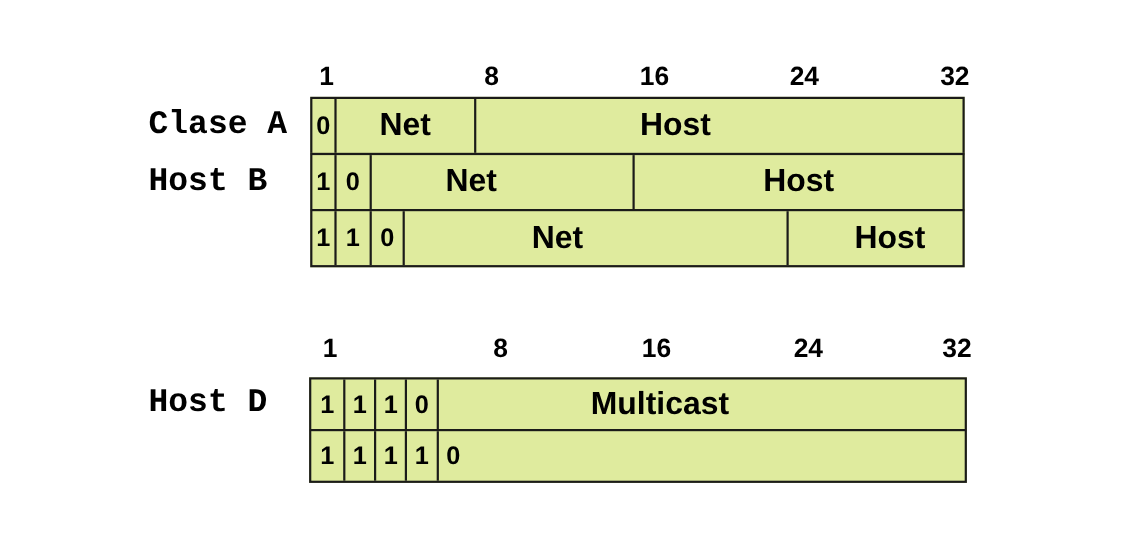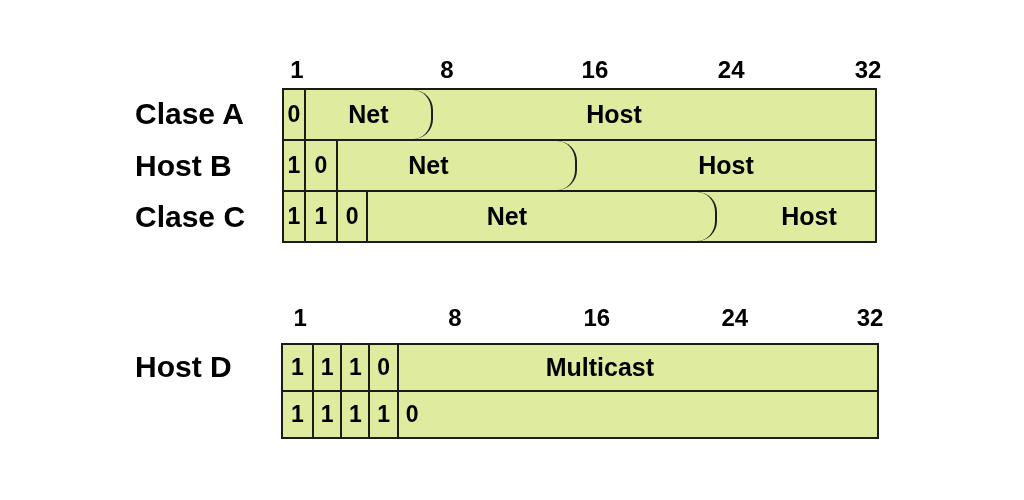--- a/index.html
+++ b/index.html
@@ -19,20 +19,21 @@
   }
   .diagram { position: relative; width: 1024px; height: 500px; }
 
   .row-label {
     position: absolute;
     left: 135px;
     width: 130px;
     font-size: 30px;
     line-height: 34px;
     white-space: nowrap;
+    font-family: Liberation Mono, monospace;
   }
 
   .ruler { position: absolute; height: 28px; }
   .ruler .num {
     position: absolute;
     top: 0;
     transform: translateX(-50%);
     font-size: 24px;
     line-height: 28px;
   }
@@ -46,30 +47,29 @@
   .cell {
     display: flex;
     align-items: center;
     justify-content: center;
     border-right: 2px solid var(--border);
     overflow: visible;
   }
   .cell:last-child { border-right: none; flex: 1 1 auto; }
   .cell .t { position: relative; white-space: nowrap; }
   .bit { font-size: 23px; }
-  .field { font-size: 25px; border-radius: 20px; }
+  .field { font-size: 29px; }
 </style>
 </head>
 <body>
 
 <div class="diagram">
 
   <div class="row-label" style="top:97px">Clase A</div>
   <div class="row-label" style="top:149px">Host B</div>
-  <div class="row-label" style="top:200px">Clase C</div>
   <div class="row-label" style="top:350px">Host D</div>
 
   <div class="ruler" style="left:282px; top:56px; width:595px">
     <span class="num" style="left:2.5%">1</span>
     <span class="num" style="left:27.7%">8</span>
     <span class="num" style="left:52.6%">16</span>
     <span class="num" style="left:75.5%">24</span>
     <span class="num" style="left:98.5%">32</span>
   </div>
 

